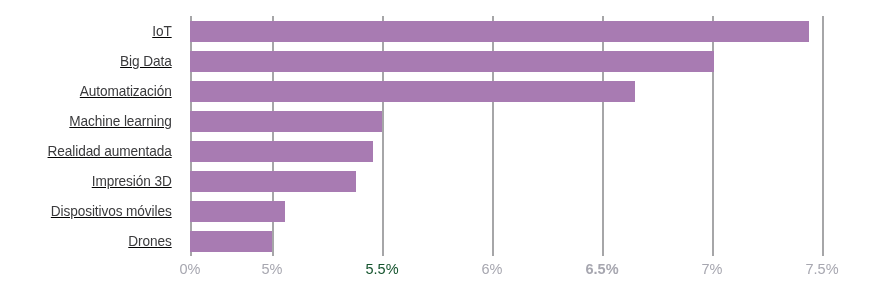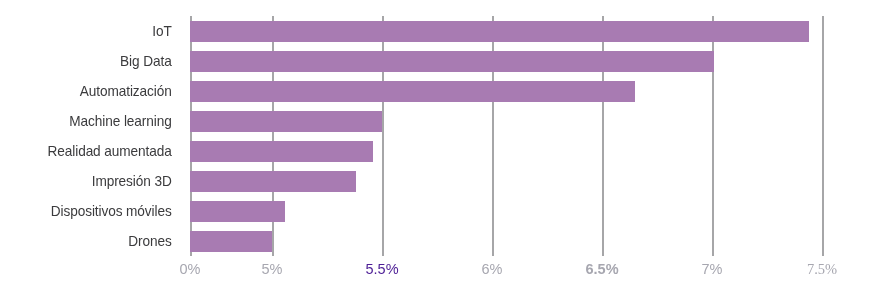--- a/index.html
+++ b/index.html
@@ -23,20 +23,21 @@
 
   
   .label-col {
     position: absolute;
     left: 0;
     top: 16px;
     width: 182px;
     height: 240px;
     display: flex;
     flex-direction: column;
+    text-decoration: underline;
   }
   .cat-label {
     flex: 1 1 0;
     display: flex;
     align-items: center;
     justify-content: flex-end;
     padding-right: 11px;
     color: #3b3b3d;
     font-size: 14.5px;
     line-height: 1;
@@ -152,20 +153,20 @@
         </div>
         <div class="bar-row">
           <div class="bar" title="Drones: 5%" style="width: 82px; background: rgb(168, 123, 178);"></div>
         </div>
       </div>
   </div>
 
   <div class="xaxis">
       <div class="tick-label" style="left: 190px; color: rgb(167, 167, 176);">0%</div>
       <div class="tick-label" style="left: 272px; color: rgb(167, 167, 176);">5%</div>
-      <div class="tick-label" style="left: 382px; color: #4c1d95;">5.5%</div>
+      <div class="tick-label" style="left: 382px; color: #14532d;">5.5%</div>
       <div class="tick-label" style="left: 492px; color: rgb(167, 167, 176);">6%</div>
       <div class="tick-label" style="left: 602px; color: rgb(167, 167, 176); font-weight: bold;">6.5%</div>
       <div class="tick-label" style="left: 712px; color: rgb(167, 167, 176);">7%</div>
-      <div class="tick-label" style="left: 822px; color: rgb(167, 167, 176); font-family: Liberation Serif, serif;">7.5%</div>
+      <div class="tick-label" style="left: 822px; color: rgb(167, 167, 176);">7.5%</div>
     </div>
 
 </div>
 
 </body></html>

